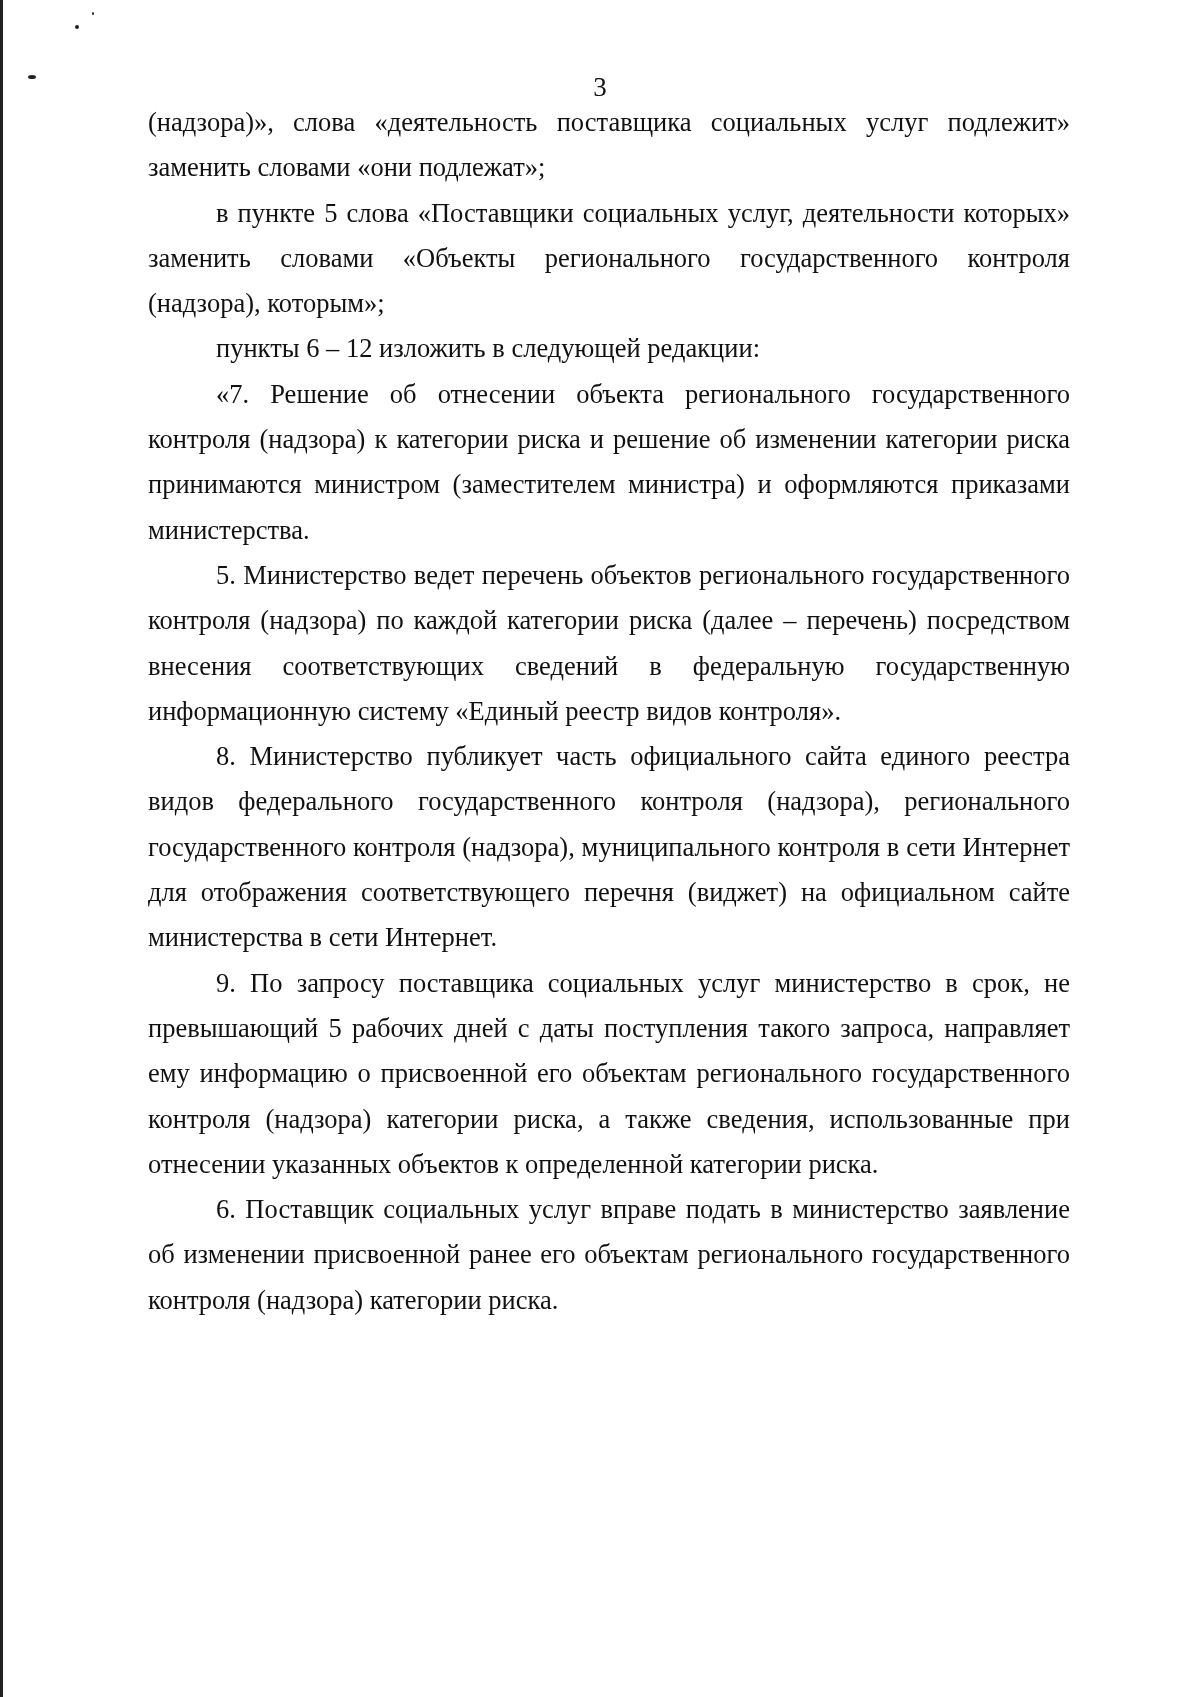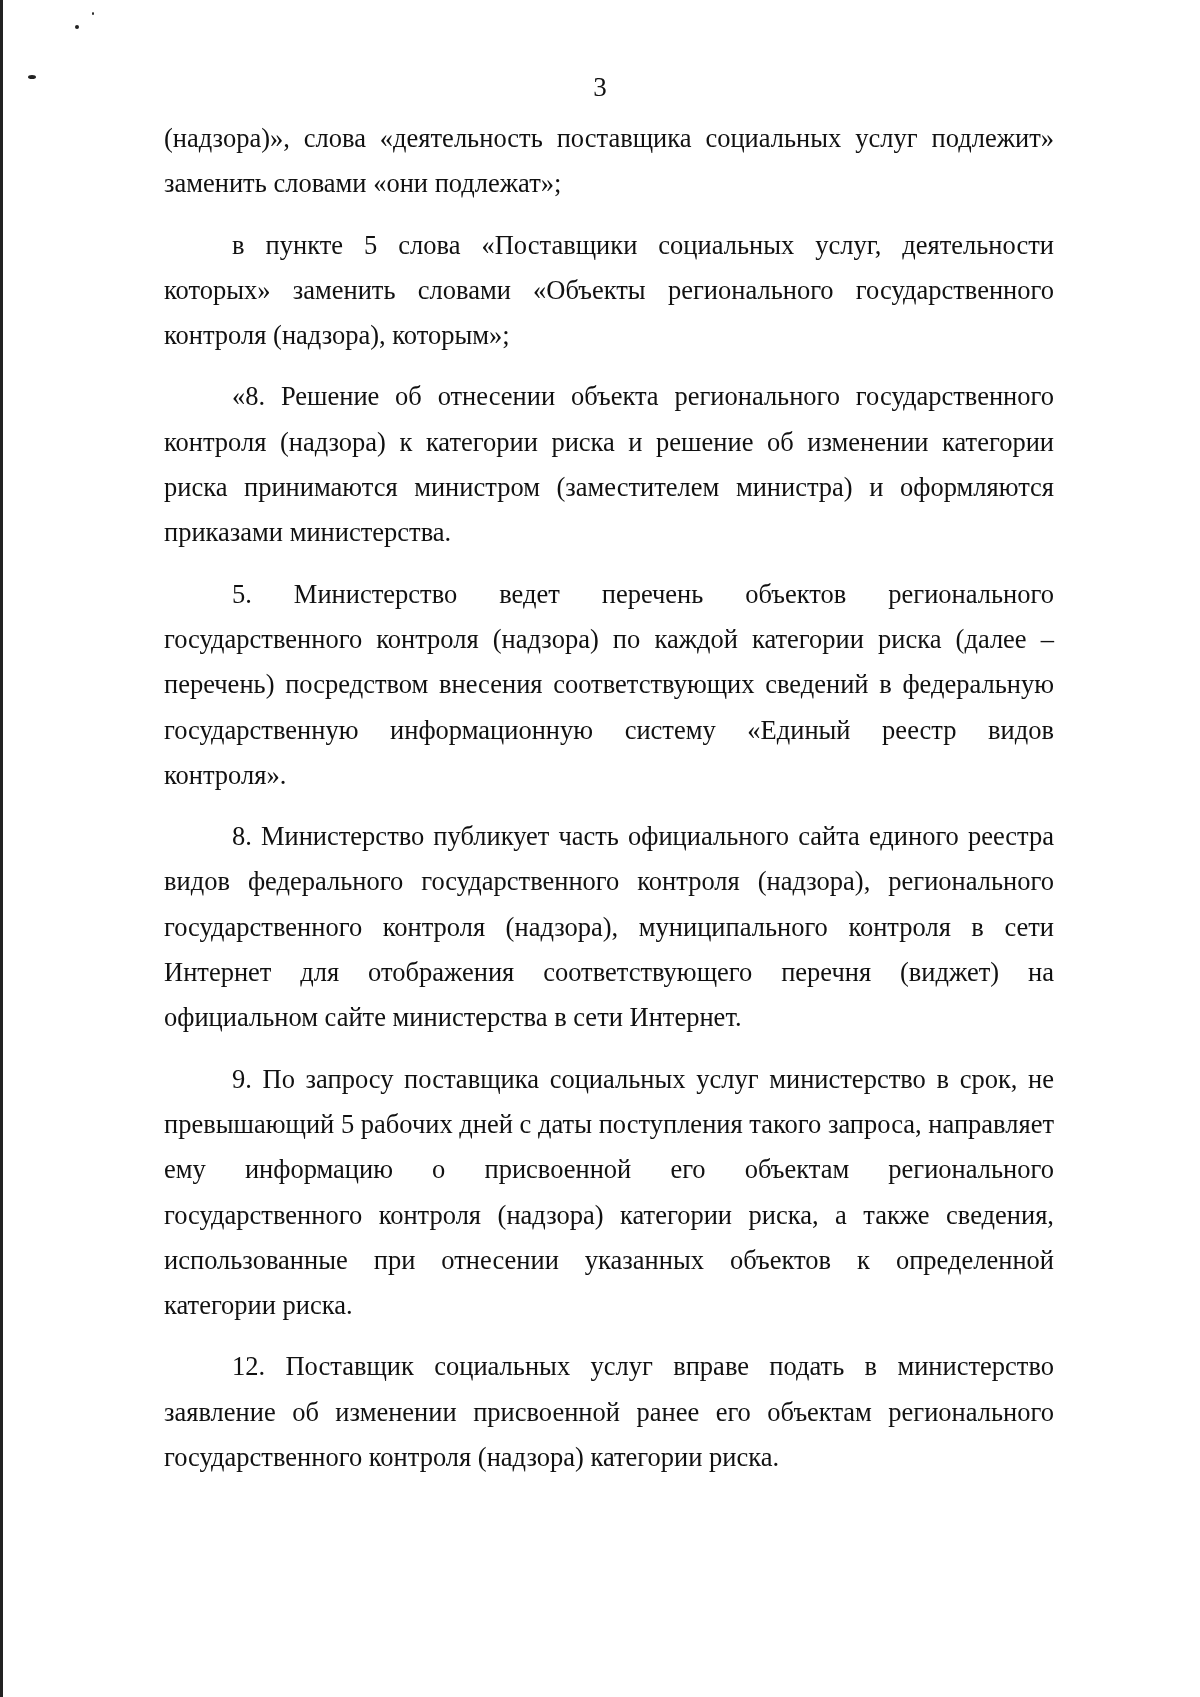--- a/index.html
+++ b/index.html
@@ -11,35 +11,36 @@
   .edge-line { position: absolute; left: 0; top: 0; width: 3px; height: 1697px; background: #222; }
   .speck { position: absolute; background: #222; border-radius: 50%; }
   .page-number {
     position: absolute; top: 72px; left: 0; width: 1200px; text-align: center;
     font-size: 27px; line-height: 30px;
   }
   .content {
     position: absolute; left: 148px; top: 100px; width: 922px;
     font-size: 26.5px; line-height: 45.3px; text-align: justify;
   }
-  .content p { margin: 16px; }
+  .content p { margin: 0; }
   .content p.indent { text-indent: 68px; }
   .content p.noindent { text-indent: 0; }
 </style>
 </head>
 <body>
 
 <div class="edge-line"></div>
 <div class="speck" style="left:75px;top:25px;width:4px;height:4px;"></div>
 <div class="speck" style="left:92px;top:12px;width:2px;height:3px;"></div>
 <div class="speck" style="left:28px;top:75px;width:8px;height:4px;"></div>
 
 <div class="page-number">3</div>
 
 <div class="content">
   <p class="noindent">(надзора)», слова «деятельность поставщика социальных услуг подлежит» заменить словами «они подлежат»;</p>
   <p class="indent">в пункте 5 слова «Поставщики социальных услуг, деятельности которых» заменить словами «Объекты регионального государственного контроля (надзора), которым»;</p>
-  <p class="indent">«8. Решение об отнесении объекта регионального государственного контроля (надзора) к категории риска и решение об изменении категории риска принимаются министром (заместителем министра) и оформляются приказами министерства.</p>
+  <p class="indent">пункты 6 – 12 изложить в следующей редакции:</p>
+  <p class="indent">«7. Решение об отнесении объекта регионального государственного контроля (надзора) к категории риска и решение об изменении категории риска принимаются министром (заместителем министра) и оформляются приказами министерства.</p>
   <p class="indent">5. Министерство ведет перечень объектов регионального государственного контроля (надзора) по каждой категории риска (далее – перечень) посредством внесения соответствующих сведений в федеральную государственную информационную систему «Единый реестр видов контроля».</p>
   <p class="indent">8. Министерство публикует часть официального сайта единого реестра видов федерального государственного контроля (надзора), регионального государственного контроля (надзора), муниципального контроля в сети Интернет для отображения соответствующего перечня (виджет) на официальном сайте министерства в сети Интернет.</p>
   <p class="indent">9. По запросу поставщика социальных услуг министерство в срок, не превышающий 5 рабочих дней с даты поступления такого запроса, направляет ему информацию о присвоенной его объектам регионального государственного контроля (надзора) категории риска, а также сведения, использованные при отнесении указанных объектов к определенной категории риска.</p>
-  <p class="indent">12. Поставщик социальных услуг вправе подать в министерство заявление об изменении присвоенной ранее его объектам регионального государственного контроля (надзора) категории риска.</p>
+  <p class="indent">6. Поставщик социальных услуг вправе подать в министерство заявление об изменении присвоенной ранее его объектам регионального государственного контроля (надзора) категории риска.</p>
 </div>
 
 </body></html>

